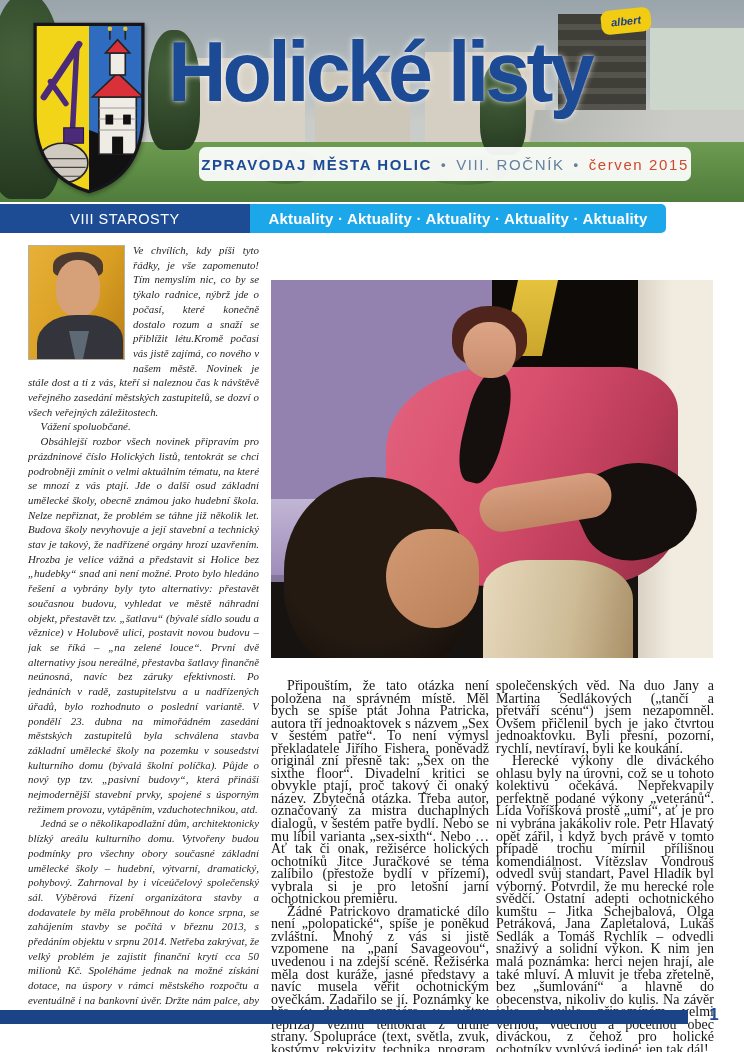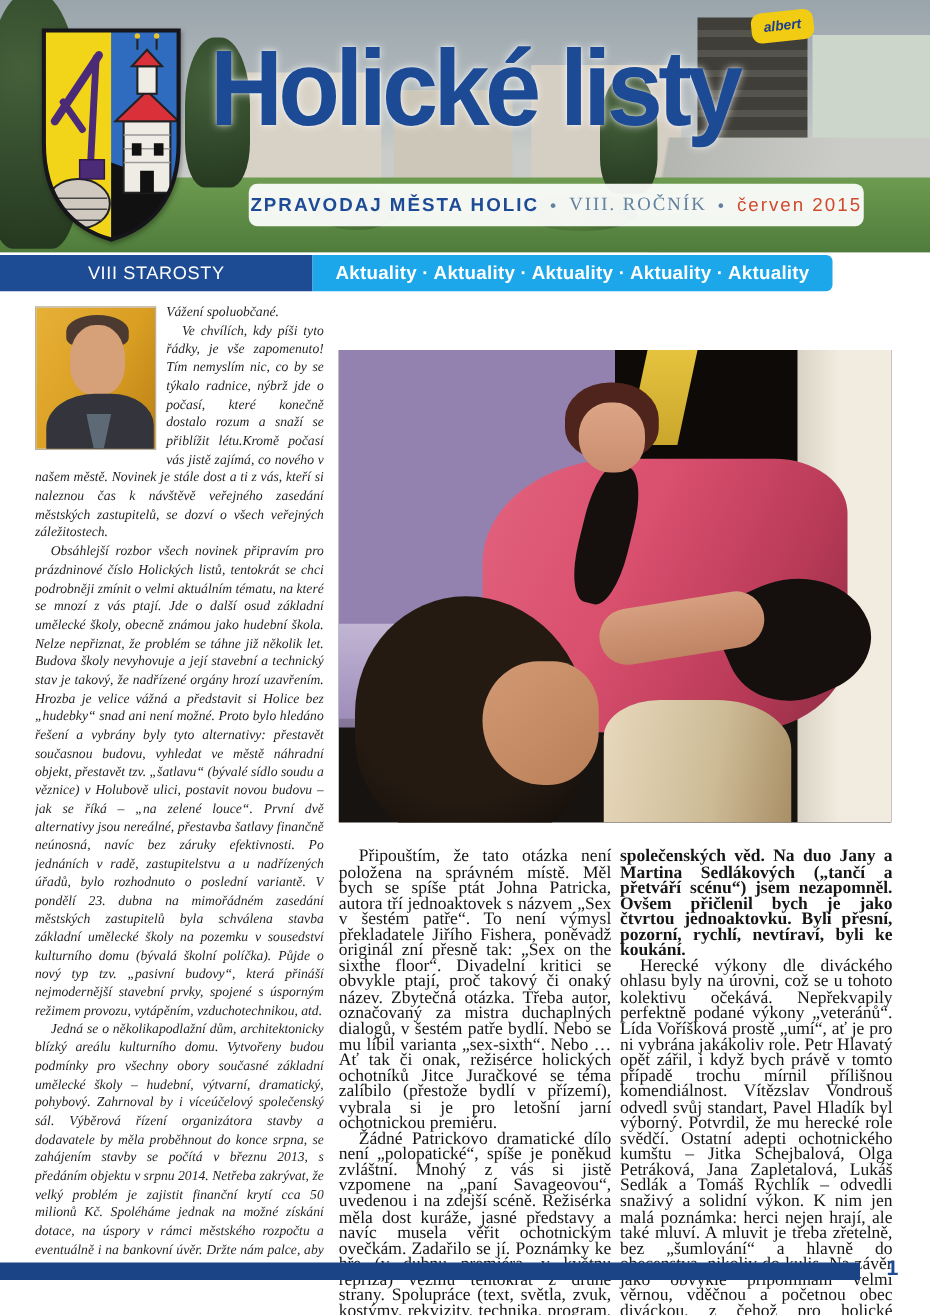--- a/index.html
+++ b/index.html
@@ -21,21 +21,21 @@
   
   .masthead-title { position:absolute; left:168px; top:22px; width:572px; height:124px;
                     font-family:"Liberation Sans",sans-serif; font-weight:bold; font-size:86px; letter-spacing:-4px;
                     color:#1c4a94; transform:scaleX(.94); transform-origin:left center;
                     text-shadow:0 0 7px rgba(255,255,255,.75), 0 0 2px rgba(255,255,255,.6); white-space:nowrap; }
   .masthead-sub { position:absolute; left:179px; top:147px; width:492px; height:34px; background:rgba(255,255,255,.93);
                   border-radius:7px; display:flex; align-items:center; justify-content:center; gap:9px;
                   font-family:"Liberation Sans",sans-serif; font-weight:bold; font-size:15px; letter-spacing:1.6px; white-space:nowrap;margin-left:20px; }
   .sub-main { color:#1d4b96; }
   .sub-sep  { color:#64819f; font-size:13px; }
-  .sub-vol  { color:#64819f; font-weight:normal;font-family:Liberation Serif, serif; }
+  .sub-vol  { color:#64819f; font-weight:normal; }
   .sub-date { color:#d04a2e; font-weight:normal; }
 
   
   .coat { position:absolute; left:28px; top:20px; width:122px; height:176px; filter:drop-shadow(1px 2px 2px rgba(0,0,0,.35)); }
 
   
   .section-bar { position:absolute; left:0; top:204px; width:744px; height:29px; font-family:"Liberation Sans",sans-serif; }
   .bar-left  { position:absolute; left:0; top:0; width:250px; height:29px; background:#1d4c94; color:#fff;
                display:flex; align-items:center; justify-content:center; font-size:14.5px; letter-spacing:.5px; }
   .bar-right { position:absolute; left:250px; top:0; width:416px; height:29px; background:#1ba7e9; color:#fff;
@@ -75,21 +75,21 @@
   .w-trim2 { left:70%; top:48%; width:26%; height:26%; background:#15100e; transform:rotate(-24deg); border-radius:30% 60% 40% 50%; }
   .w-arm { left:47%; top:53%; width:30%; height:12%; background:linear-gradient(#d69f7f,#bf8463); border-radius:40px; transform:rotate(-9deg); }
   .m-hair { left:3%; top:52%; width:42%; height:52%; background:radial-gradient(circle at 45% 40%, #241a12 55%, #0f0a06); border-radius:50% 55% 40% 45%; }
   .m-face { left:26%; top:66%; width:21%; height:26%; background:linear-gradient(140deg,#d29a74,#b97f58); border-radius:55% 45% 50% 60%; }
   .m-shirt { left:48%; top:74%; width:34%; height:26%; background:linear-gradient(100deg,#e8d9bd,#cdbb96 60%,#a98f67); border-radius:30% 40% 0 0; }
 
   .art-col { position:absolute; width:218px; top:680px; font-size:14px; line-height:12.55px; text-align:justify; color:#161616; }
   .art-col p { text-indent:1.15em; }
   #col1 { left:271px; }
   #col2 { left:496px; }
-  #col2 p:first-child { text-indent:0;font-weight:bold; }
+  #col2 p:first-child { text-indent:0; }
   .author { text-align:center; font-style:italic; margin-top:1px; }
 
   
   .footer-bar { position:absolute; left:0; top:1010px; width:688px; height:14px; background:#1a4486; }
   .page-num { position:absolute; left:694px; top:1005px; width:40px; text-align:center;
               font-family:"Liberation Sans",sans-serif; font-weight:bold; font-size:17px; color:#1d4a94; }
 </style>
 </head>
 <body>
 
@@ -164,22 +164,22 @@
   </div>
 
   <div class="mayor-col">
     <div class="portrait">
       <div class="p-hair"></div>
       <div class="p-head"></div>
       <div class="p-suit"></div>
       <div class="p-shirt"></div>
     </div>
     <div class="mayor-text">
+        <p>Ve chvílích, kdy píši tyto řádky, je vše zapomenuto! Tím nemyslím nic, co by se týkalo radnice, nýbrž jde o počasí, které konečně dostalo rozum a snaží se přiblížit létu.Kromě počasí vás jistě zajímá, co nového v našem městě. Novinek je stále dost a ti z vás, kteří si naleznou čas k návštěvě veřejného zasedání městských zastupitelů, se dozví o všech veřejných záležitostech.</p>
         <p>Vážení spoluobčané.</p>
-        <p>Ve chvílích, kdy píši tyto řádky, je vše zapomenuto! Tím nemyslím nic, co by se týkalo radnice, nýbrž jde o počasí, které konečně dostalo rozum a snaží se přiblížit létu.Kromě počasí vás jistě zajímá, co nového v našem městě. Novinek je stále dost a ti z vás, kteří si naleznou čas k návštěvě veřejného zasedání městských zastupitelů, se dozví o všech veřejných záležitostech.</p>
         <p>Obsáhlejší rozbor všech novinek připravím pro prázdninové číslo Holických listů, tentokrát se chci podrobněji zmínit o velmi aktuálním tématu, na které se mnozí z vás ptají. Jde o další osud základní umělecké školy, obecně známou jako hudební škola. Nelze nepřiznat, že problém se táhne již několik let. Budova školy nevyhovuje a její stavební a technický stav je takový, že nadřízené orgány hrozí uzavřením. Hrozba je velice vážná a představit si Holice bez „hudebky“ snad ani není možné. Proto bylo hledáno řešení a vybrány byly tyto alternativy: přestavět současnou budovu, vyhledat ve městě náhradní objekt, přestavět tzv. „šatlavu“ (bývalé sídlo soudu a věznice) v Holubově ulici, postavit novou budovu – jak se říká – „na zelené louce“. První dvě alternativy jsou nereálné, přestavba šatlavy finančně neúnosná, navíc bez záruky efektivnosti. Po jednáních v radě, zastupitelstvu a u nadřízených úřadů, bylo rozhodnuto o poslední variantě. V pondělí 23. dubna na mimořádném zasedání městských zastupitelů byla schválena stavba základní umělecké školy na pozemku v sousedství kulturního domu (bývalá školní políčka). Půjde o nový typ tzv. „pasivní budovy“, která přináší nejmodernější stavební prvky, spojené s úsporným režimem provozu, vytápěním, vzduchotechnikou, atd.</p>
         <p>Jedná se o několikapodlažní dům, architektonicky blízký areálu kulturního domu. Vytvořeny budou podmínky pro všechny obory současné základní umělecké školy – hudební, výtvarní, dramatický, pohybový. Zahrnoval by i víceúčelový společenský sál. Výběrová řízení organizátora stavby a dodavatele by měla proběhnout do konce srpna, se zahájením stavby se počítá v březnu 2013, s předáním objektu v srpnu 2014. Netřeba zakrývat, že velký problém je zajistit finanční krytí cca 50 milionů Kč. Spoléháme jednak na možné získání dotace, na úspory v rámci městského rozpočtu a eventuálně i na bankovní úvěr. Držte nám palce, aby se v této záležitosti dařilo. Vždyť jde především o výchovu a vzdělání nové generace pro Holice i blízké okolí.</p>
       </div>
 
   </div>
 
 
   <div class="stage-photo">
     <div class="sp sp-curtain"></div>
     <div class="sp sp-black"></div>

